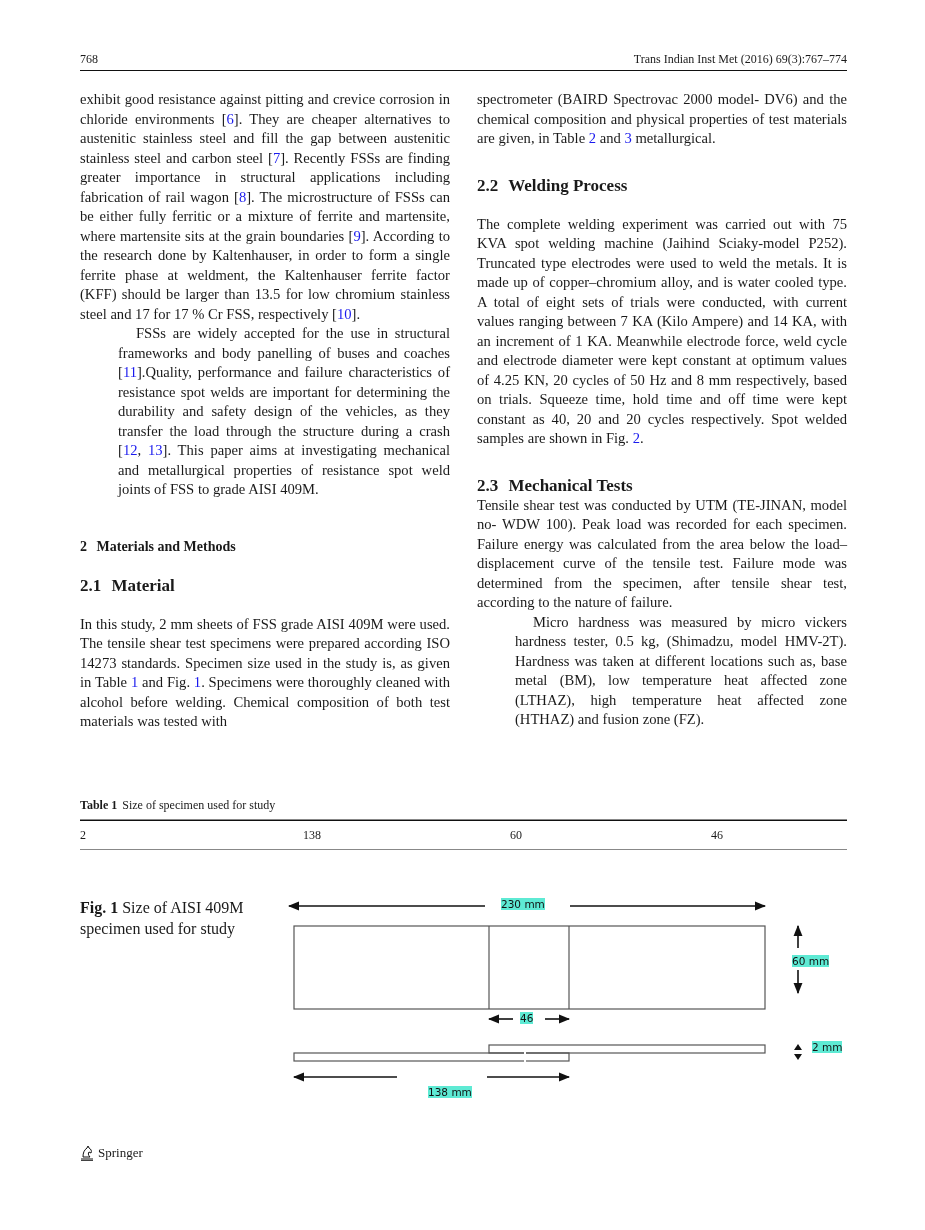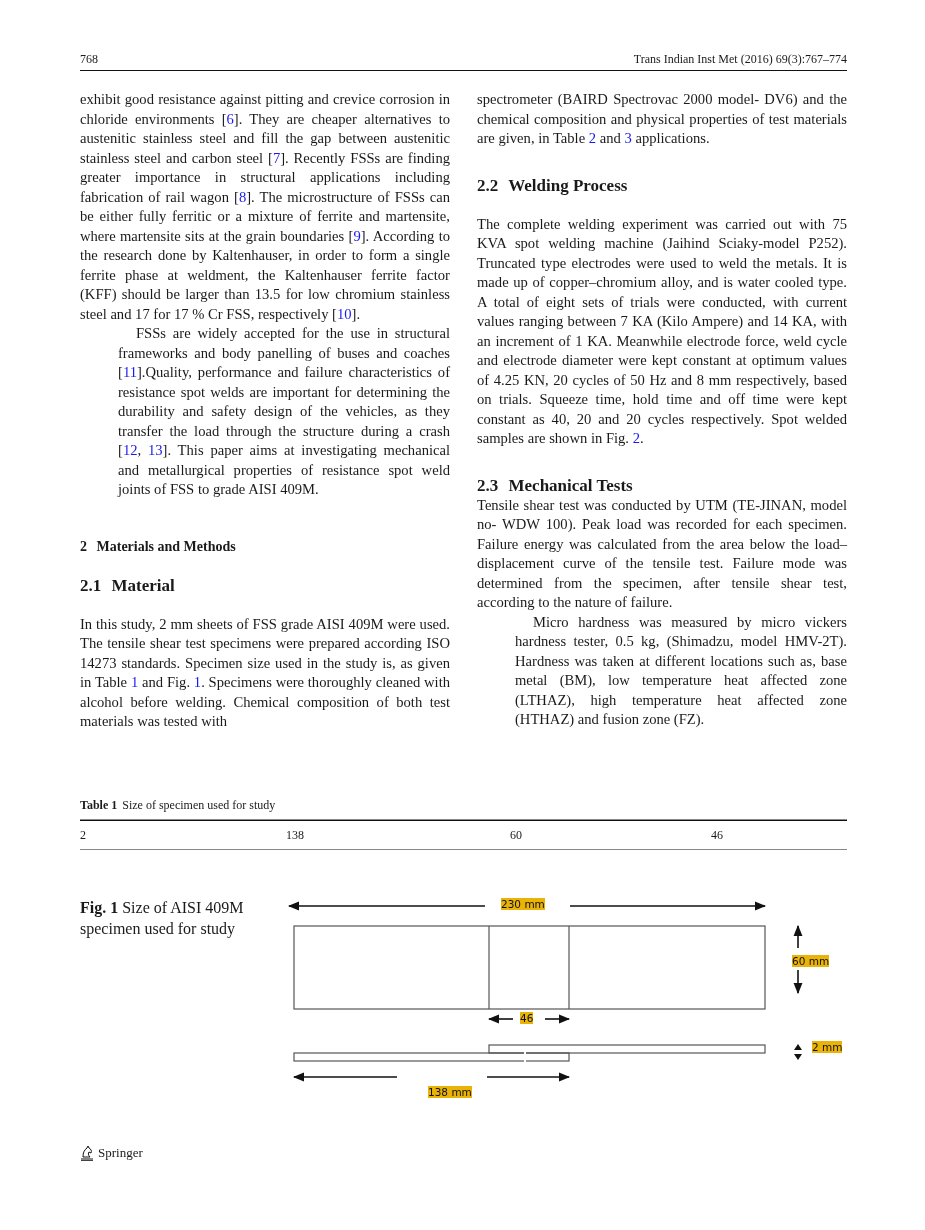--- a/index.html
+++ b/index.html
@@ -30,21 +30,21 @@
     .tbl .rule-bot { border-top: 1px solid #888; }
     .tbl .row { position: relative; height: 26px; }
     .tbl .row span { position: absolute; top: 5px; }
     .tbl .row.data { height: 28px; }
     .tbl .row.data span { top: 7px; }
 
     .fig-caption { position: absolute; left: 80px; top: 897px; width: 170px; font-size: 16px; line-height: 21px; }
     .fig-caption b { margin-right: 4px; }
 
     .figure { position: absolute; left: 280px; top: 890px; width: 580px; height: 200px; }
-    .fig-label { position: absolute; font-family: "DejaVu Sans", sans-serif; font-size: 10.5px; color: #111; background: #eab308; }
+    .fig-label { position: absolute; font-family: "DejaVu Sans", sans-serif; font-size: 10.5px; color: #111; background: #5eead4; }
 
     .footer { position: absolute; left: 80px; top: 1145px; font-size: 13px; display: flex; align-items: center; }
     .footer svg { margin-right: 4px; }
   </style>
 </head>
 <body>
 
 <div class="header">
   <span class="pnum">768</span>
   <span class="journal">Trans Indian Inst Met (2016) 69(3):767–774</span>
@@ -56,41 +56,41 @@
   <p class="indent"><span>FSSs are widely accepted for the use in structural frameworks and body panelling of buses and coaches [</span><a class="ref">11</a><span>].Quality, performance and failure characteristics of resistance spot welds are important for determining the durability and safety design of the vehicles, as they transfer the load through the structure during a crash [</span><a class="ref">12</a><span>, </span><a class="ref">13</a><span>]. This paper aims at investigating mechanical and metallurgical properties of resistance spot weld joints of FSS to grade AISI 409M.</span></p>
 
   <div class="h1" style="margin-top: 37px;"><span class="num">2</span> <span>Materials and Methods</span></div>
 
   <div class="h2" style="margin-top: 19px;"><span class="num">2.1</span> <span>Material</span></div>
 
   <p style="margin-top: 19px;"><span>In this study, 2 mm sheets of FSS grade AISI 409M were used. The tensile shear test specimens were prepared according ISO 14273 standards. Specimen size used in the study is, as given in Table </span><a class="ref">1</a><span> and Fig. </span><a class="ref">1</a><span>. Specimens were thoroughly cleaned with alcohol before welding. Chemical composition of both test materials was tested with</span></p>
 </div>
 
 <div class="col right">
-  <p><span>spectrometer (BAIRD Spectrovac 2000 model- DV6) and the chemical composition and physical properties of test materials are given, in Table </span><a class="ref">2</a><span> and </span><a class="ref">3</a><span> applications.</span></p>
+  <p><span>spectrometer (BAIRD Spectrovac 2000 model- DV6) and the chemical composition and physical properties of test materials are given, in Table </span><a class="ref">2</a><span> and </span><a class="ref">3</a><span> metallurgical.</span></p>
 
   <div class="h2" style="margin-top: 27px;"><span class="num">2.2</span> <span>Welding Process</span></div>
 
   <p style="margin-top: 19px;"><span>The complete welding experiment was carried out with 75 KVA spot welding machine (Jaihind Sciaky-model P252). Truncated type electrodes were used to weld the metals. It is made up of copper–chromium alloy, and is water cooled type. A total of eight sets of trials were conducted, with current values ranging between 7 KA (Kilo Ampere) and 14 KA, with an increment of 1 KA. Meanwhile electrode force, weld cycle and electrode diameter were kept constant at optimum values of 4.25 KN, 20 cycles of 50 Hz and 8 mm respectively, based on trials. Squeeze time, hold time and off time were kept constant as 40, 20 and 20 cycles respectively. Spot welded samples are shown in Fig. </span><a class="ref">2</a><span>.</span></p>
 
   <div class="h2" style="margin-top: 27px;"><span class="num">2.3</span> <span>Mechanical Tests</span></div>
 
   <p style="">Tensile shear test was conducted by UTM (TE-JINAN, model no- WDW 100). Peak load was recorded for each specimen. Failure energy was calculated from the area below the load–displacement curve of the tensile test. Failure mode was determined from the specimen, after tensile shear test, according to the nature of failure.</p>
   <p class="indent">Micro hardness was measured by micro vickers hardness tester, 0.5 kg, (Shimadzu, model HMV-2T). Hardness was taken at different locations such as, base metal (BM), low temperature heat affected zone (LTHAZ), high temperature heat affected zone (HTHAZ) and fusion zone (FZ).</p>
 </div>
 
 <div class="table-caption">
   <b>Table 1</b><span>Size of specimen used for study</span>
 </div>
 <div class="tbl">
   <div class="rule-top"></div>
   <div class="rule-mid"></div>
   <div class="row data">
     <span style="left:0">2</span>
-    <span style="left:206px">138</span>
+    <span style="left:223px">138</span>
     <span style="left:430px">60</span>
     <span style="left:631px">46</span>
   </div>
   <div class="rule-bot"></div>
 </div>
 
 <div class="fig-caption">
   <b>Fig. 1</b><span>Size of AISI 409M specimen used for study</span>
 </div>
 

